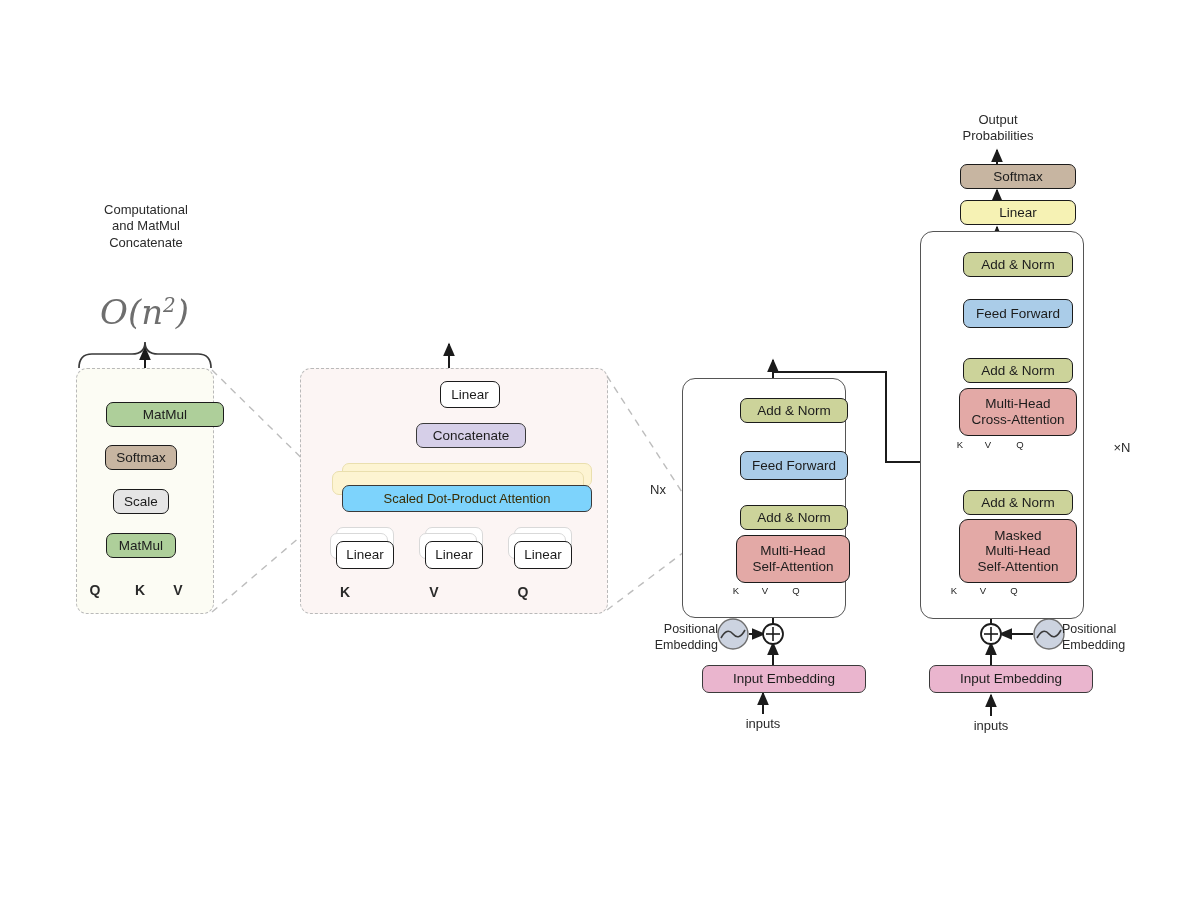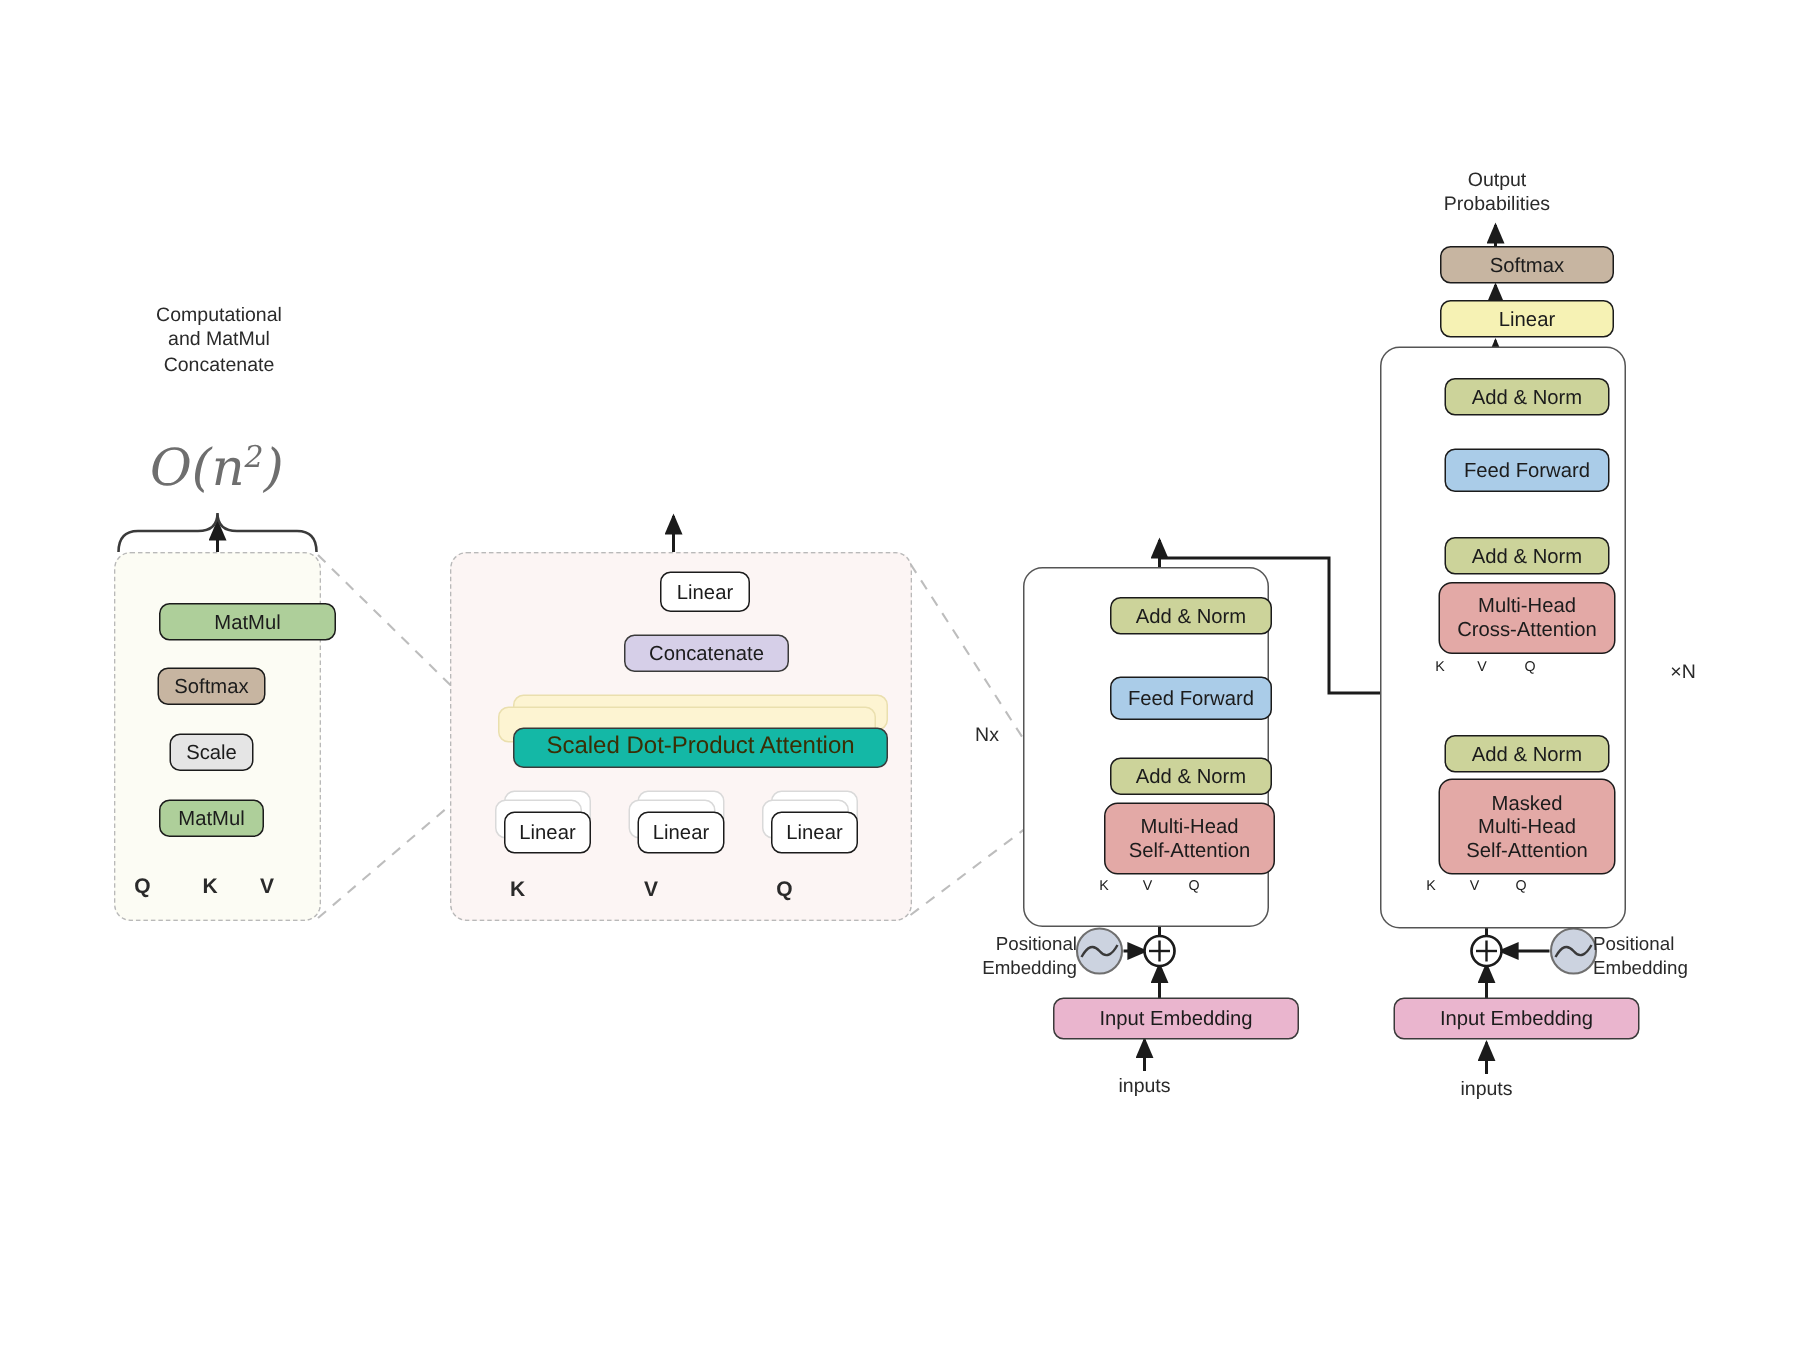--- a/index.html
+++ b/index.html
@@ -169,21 +169,21 @@
   <div class="node" style="left:93px;top:489px;width:56px;height:25px;background:#e5e5e5;">Scale</div>
   <div class="node" style="left:86px;top:533px;width:70px;height:25px;background:#aecf9a;">MatMul</div>
   <div class="lbl" style="left:80px;top:582px;width:30px;font-weight:bold;font-size:14px;">Q</div>
   <div class="lbl" style="left:125px;top:582px;width:30px;font-weight:bold;font-size:14px;">K</div>
   <div class="lbl" style="left:163px;top:582px;width:30px;font-weight:bold;font-size:14px;">V</div>
 
   <div class="node" style="left:420px;top:381px;width:60px;height:27px;background:#fff;">Linear</div>
   <div class="ghosty" style="left:342px;top:463px;width:250px;height:24px;"></div>
   <div class="ghosty" style="left:332px;top:471px;width:252px;height:24px;"></div>
   <div class="node" style="left:396px;top:423px;width:110px;height:25px;background:#d6cfe8;border-color:#3a3a3a;">Concatenate</div>
-  <div class="node" style="left:322px;top:485px;width:250px;height:27px;background:#14b8a6;border-color:#3a3a3a;font-size:16px;color:#3a2e05;">Scaled Dot-Product Attention</div>
+  <div class="node" style="left:322px;top:485px;width:250px;height:27px;background:#7dd3fc;border-color:#3a3a3a;font-size:13px;color:#3a2e05;">Scaled Dot-Product Attention</div>
 
   <div class="ghost" style="left:336px;top:527px;width:58px;height:26px;"></div>
   <div class="ghost" style="left:330px;top:533px;width:58px;height:26px;"></div>
   <div class="node" style="left:316px;top:541px;width:58px;height:28px;background:#fff;">Linear</div>
 
   <div class="ghost" style="left:425px;top:527px;width:58px;height:26px;"></div>
   <div class="ghost" style="left:419px;top:533px;width:58px;height:26px;"></div>
   <div class="node" style="left:405px;top:541px;width:58px;height:28px;background:#fff;">Linear</div>
 
   <div class="ghost" style="left:514px;top:527px;width:58px;height:26px;"></div>

